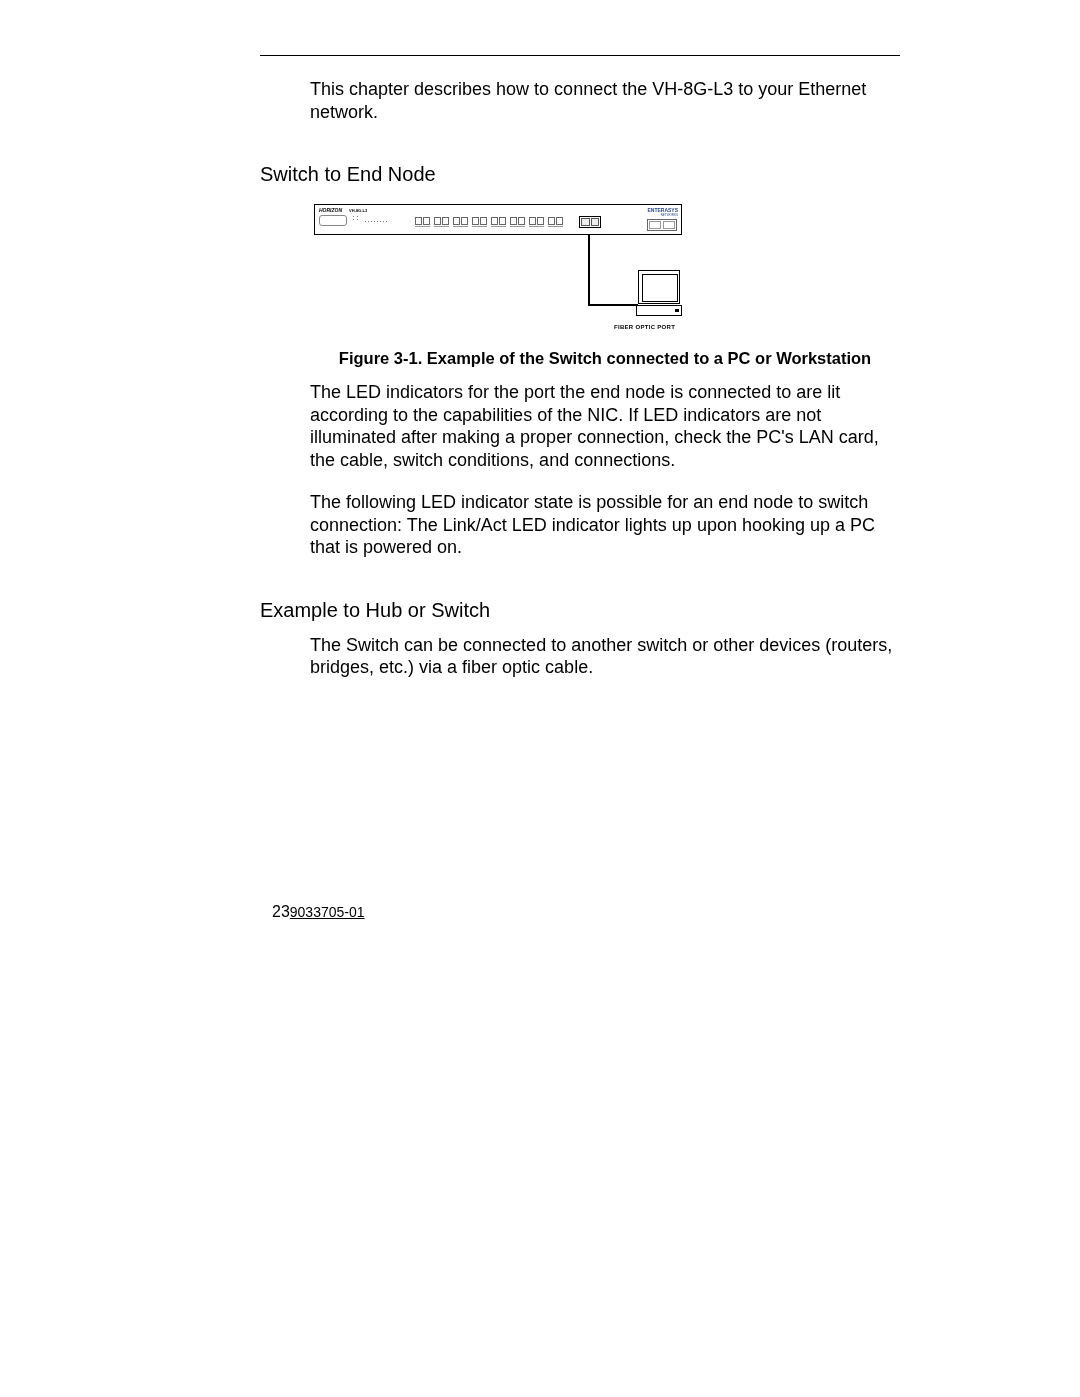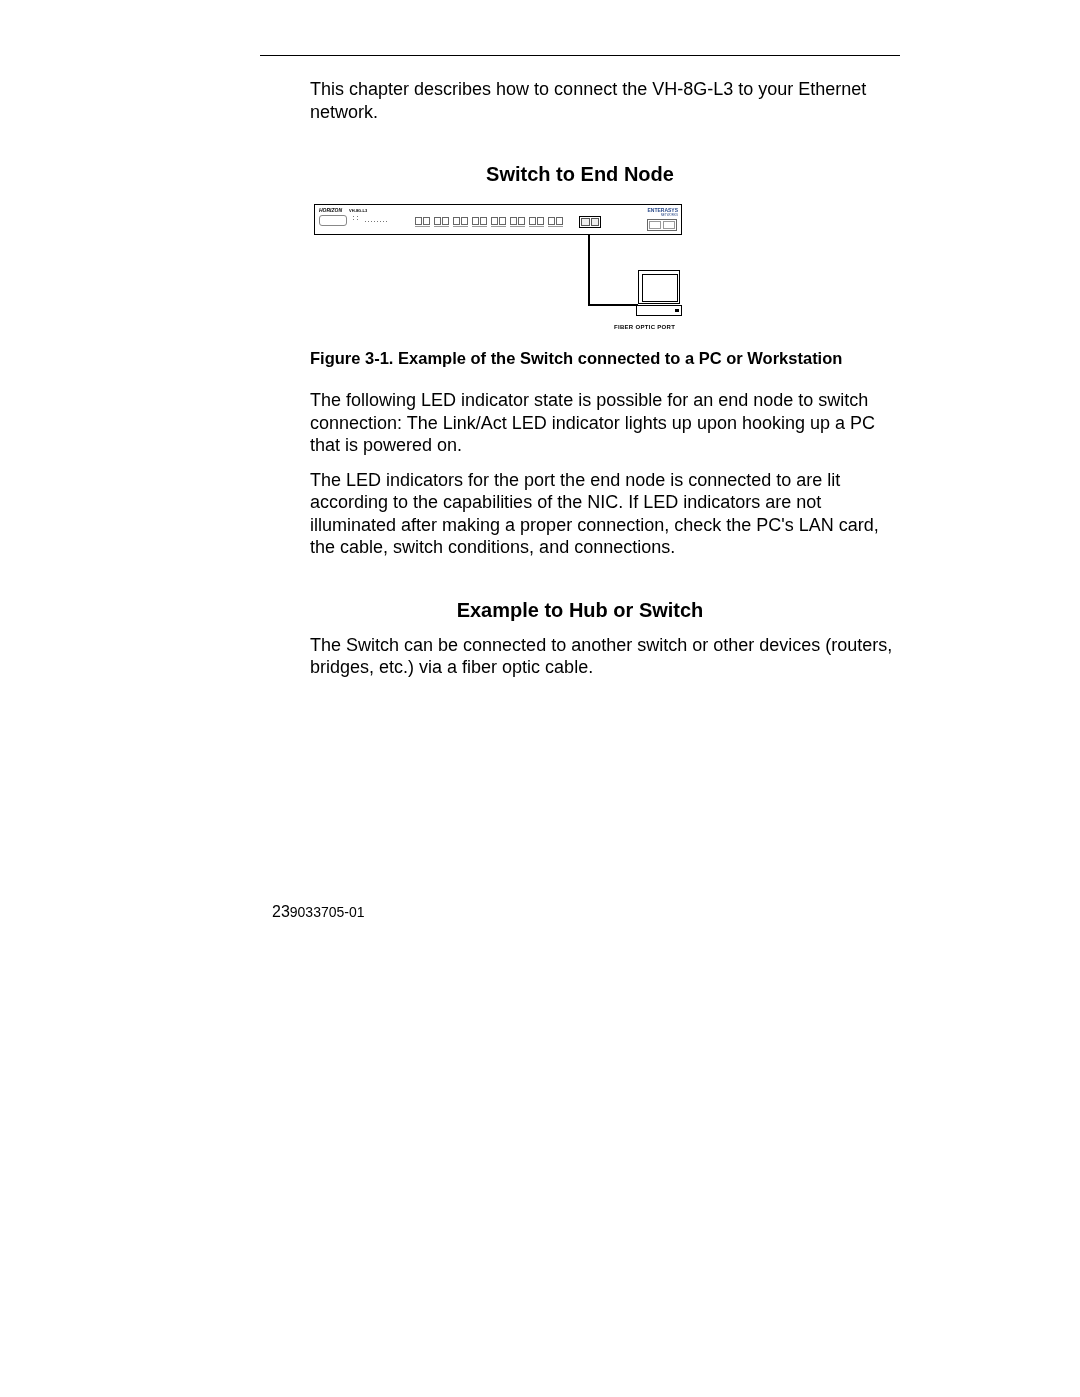--- a/index.html
+++ b/index.html
@@ -36,49 +36,50 @@
     margin: 0;
   }
   .intro {
     margin: 22px 180px 2px 310px;
     font-size: 18px;
     line-height: 1.25;
   }
   .section-title {
     margin: 40px 180px 0 260px;
     font-size: 20px;
-    font-weight: bold;
-    text-align: center;
+    font-weight: normal;
   }
   .body-text {
     margin: 12px 180px 0 310px;
     font-size: 18px;
     line-height: 1.25;
   }
   .figure-wrap {
     margin: 18px 180px 0 310px;
   }
   .figure-caption {
     margin: 14px 180px 0 310px;
+    text-align: center;
     font-size: 16.5px;
     font-weight: bold;
     line-height: 1.3;
   }
   .footer {
     position: absolute;
     left: 272px;
     right: 356px;
     top: 903px;
     font-size: 16px;
     display: flex;
     justify-content: flex-start;
     align-items: baseline;
   }
   .footer .docnum {
     font-size: 14px;
+    text-decoration: underline;
   }
   
   .diagram {
     width: 368px;
     height: 130px;
     position: relative;
     margin-left: 4px;
   }
   .switch {
     position: absolute;
@@ -319,23 +320,23 @@
             <div></div>
           </div>
         <div class="tower"></div>
       </div>
       <div class="fiber-label">FIBER OPTIC PORT</div>
     </div>
   </div>
 
   <p class="figure-caption">Figure 3-1.  Example of the Switch connected to a PC or Workstation</p>
 
+  <p class="body-text">The LED indicators for the port the end node is connected to are lit according to the capabilities of the NIC. If LED indicators are not illuminated after making a proper connection, check the PC's LAN card, the cable, switch conditions, and connections.</p>
+
   <p class="body-text" style="margin-top:20px">The following LED indicator state is possible for an end node to switch connection: The Link/Act LED indicator lights up upon hooking up a PC that is powered on.</p>
-
-  <p class="body-text">The LED indicators for the port the end node is connected to are lit according to the capabilities of the NIC. If LED indicators are not illuminated after making a proper connection, check the PC's LAN card, the cable, switch conditions, and connections.</p>
 
   <h2 class="section-title">Example to Hub or Switch</h2>
 
   <p class="body-text">The Switch can be connected to another switch or other devices (routers, bridges, etc.) via a fiber optic cable.</p>
 
   <div class="footer">
     <span>23</span>
     <span class="docnum">9033705-01</span>
   </div>
 

